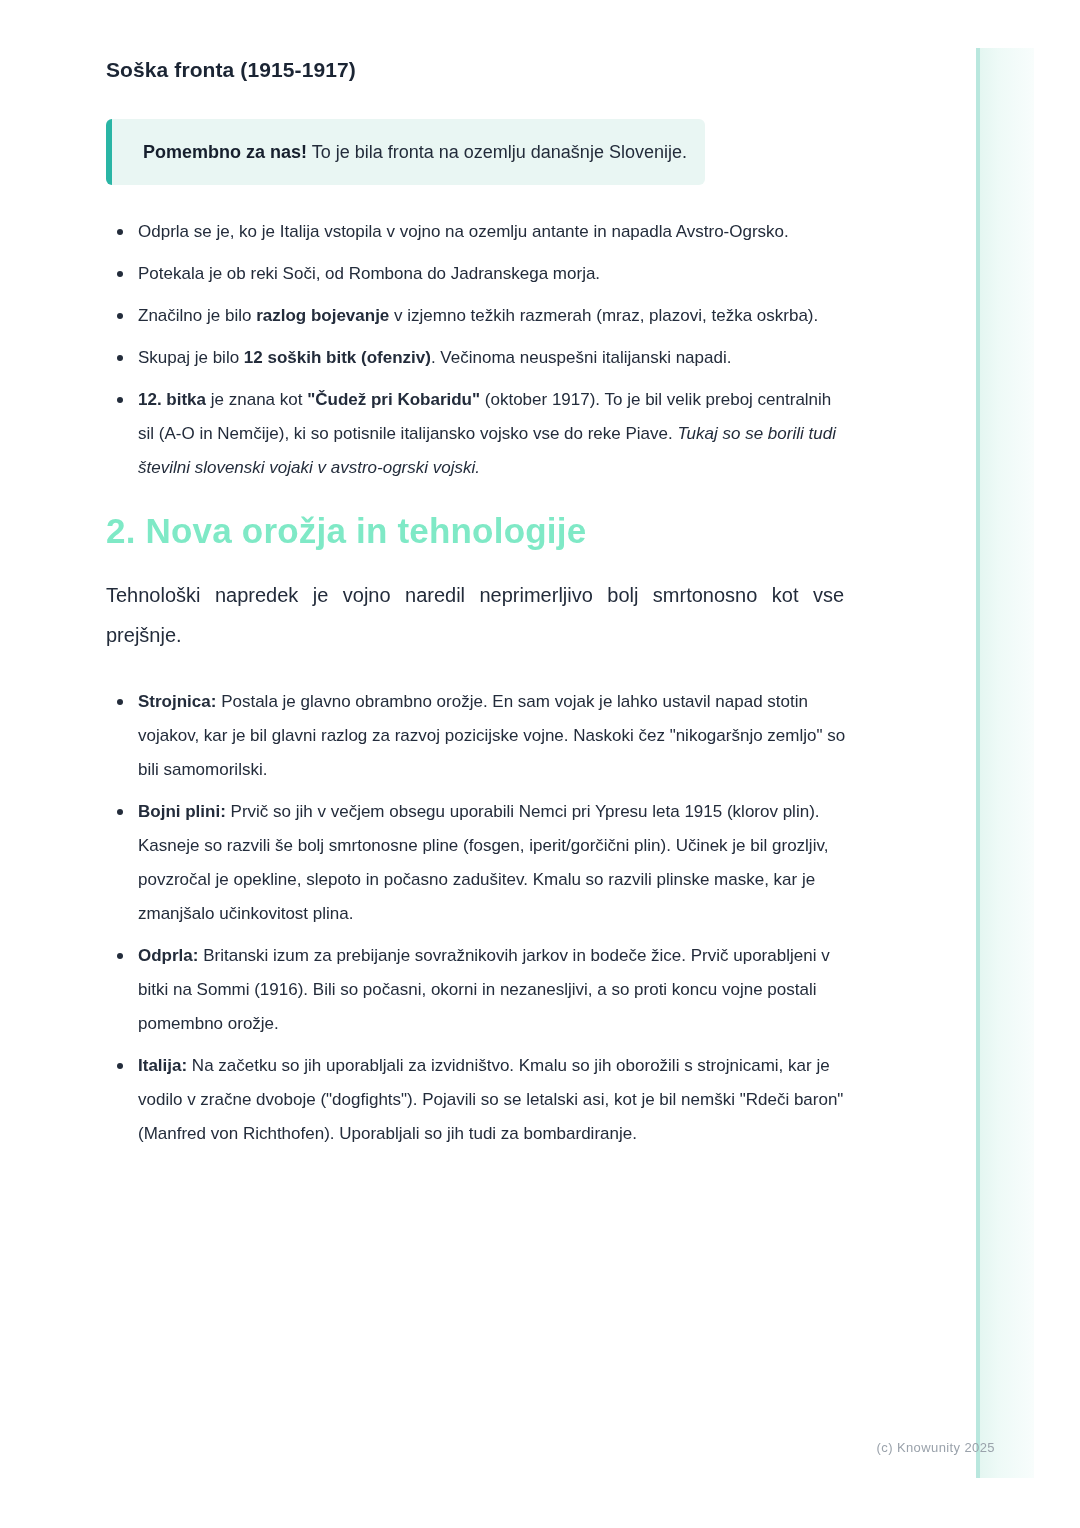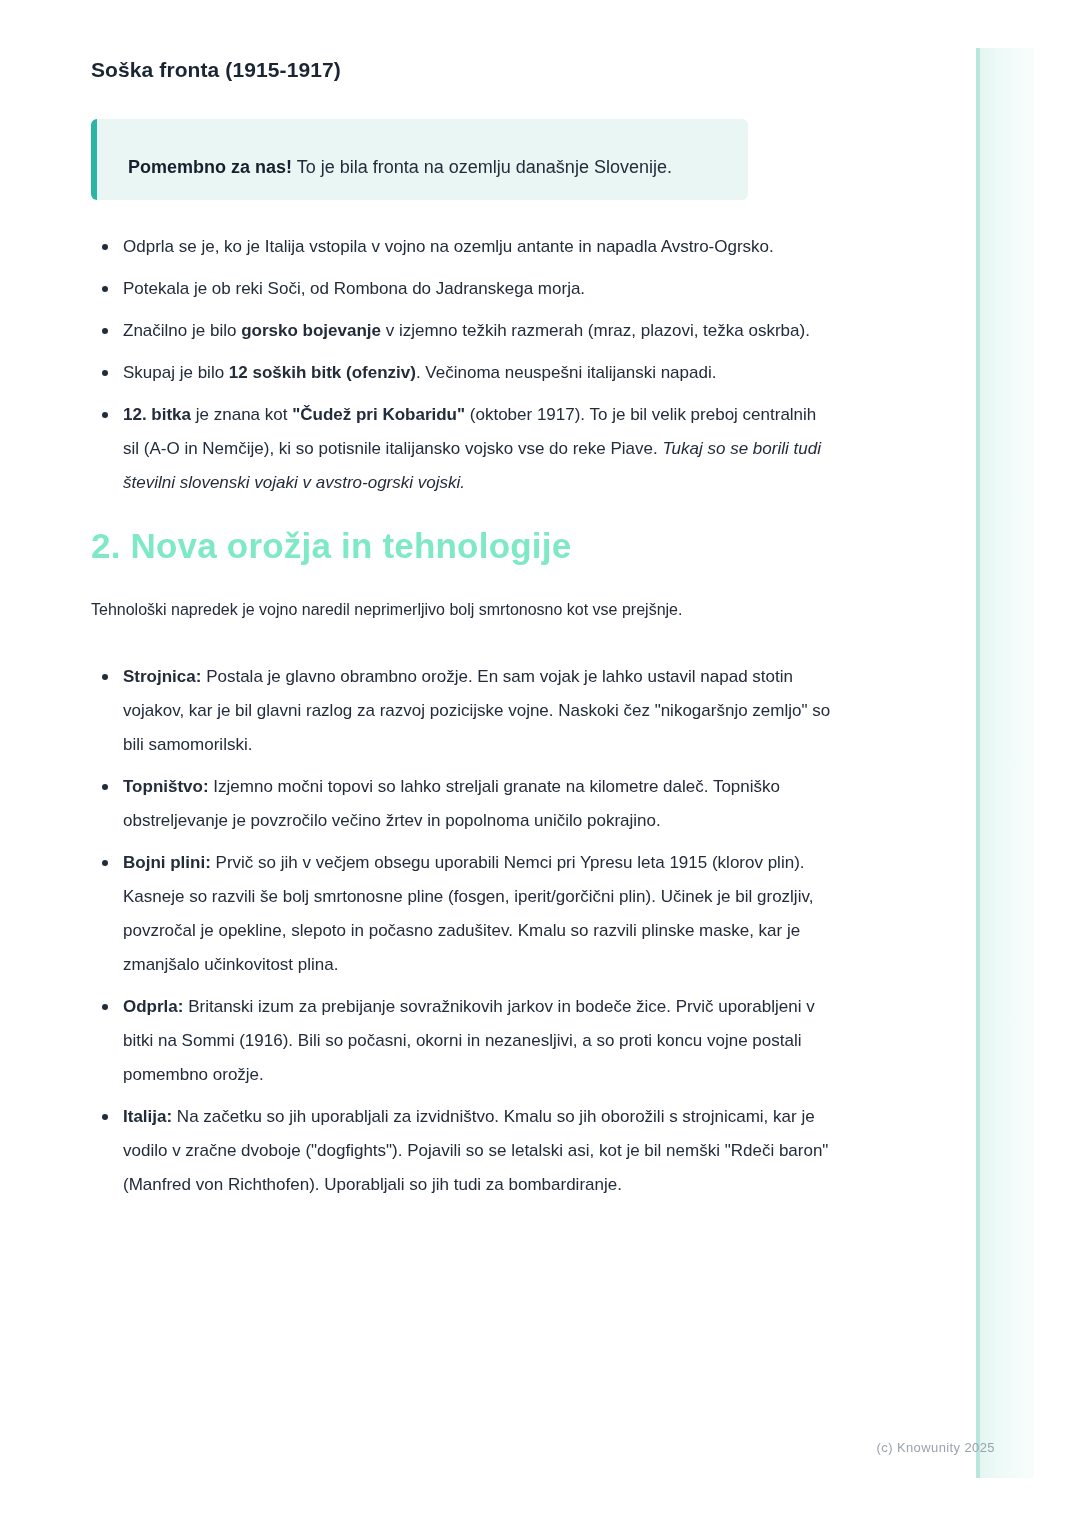--- a/index.html
+++ b/index.html
@@ -22,36 +22,36 @@
   }
   .edge-bar{
     position:absolute;
     left:976px;top:48px;
     width:58px;height:1430px;
     border-left:4px solid var(--edge-line);
     background:linear-gradient(90deg,#e4f6f1 0%,var(--edge-fill) 35%,#f8fdfc 100%);
   }
   .content{
     position:absolute;
-    left:91px;top:58px;
+    left:106px;top:58px;
     width:745px;
   }
   h1.page-title{
     font-size:21px;
     font-weight:700;
     color:#1b2534;
     letter-spacing:0.1px;
   }
   .callout{
     margin-top:37px;
-    width:657px;
+    width:599px;
     background:var(--callout-bg);
     border-left:6px solid var(--accent-teal);
     border-radius:6px;
-    padding:36px 10px 21px 31px;
+    padding:21px 10px 21px 31px;
     font-size:18px;
     line-height:24px;
   }
   .callout .lead{font-weight:700;color:#17202e;}
   ul.doc-list{
     list-style:none;
     margin-top:30px;
     width:745px;
   }
   ul.doc-list li{
@@ -74,21 +74,21 @@
   h2.section-heading{
     margin-top:26px;
     font-size:35px;
     font-weight:600;
     color:var(--heading-mint);
     letter-spacing:0.2px;
   }
   p.intro-para{
     margin-top:24px;
     width:738px;
-    font-size:16px;
+    font-size:20px;
     line-height:40px;
     text-align:justify;
   }
   ul.doc-list.weapons{}
   .watermark{
     position:absolute;
     top:1440px;right:85px;
     font-size:13px;
     color:var(--footer-gray);
     letter-spacing:0.4px;
@@ -103,32 +103,31 @@
 
   <h1 class="page-title">Soška fronta (1915-1917)</h1>
 
   <div class="callout">
     <span class="lead">Pomembno za nas!</span><span> To je bila fronta na ozemlju današnje Slovenije.</span>
   </div>
 
   <ul class="doc-list front-facts">
       <li><span>Odprla se je, ko je Italija vstopila v vojno na ozemlju antante in napadla Avstro-Ogrsko.</span></li>
       <li><span>Potekala je ob reki Soči, od Rombona do Jadranskega morja.</span></li>
-      <li><span>Značilno je bilo </span><span class="b">gorsko bojevanje</span><span> v izjemno težkih razmerah (mraz, plazovi, težka oskrba).</span></li>
+      <li><span>Značilno je bilo </span><span class="b">razlog bojevanje</span><span> v izjemno težkih razmerah (mraz, plazovi, težka oskrba).</span></li>
       <li><span>Skupaj je bilo </span><span class="b">12 soških bitk (ofenziv)</span><span>. Večinoma neuspešni italijanski napadi.</span></li>
       <li><span class="b">12. bitka</span><span> je znana kot </span><span class="b">"Čudež pri Kobaridu"</span><span> (oktober 1917). To je bil velik preboj centralnih sil (A-O in Nemčije), ki so potisnile italijansko vojsko vse do reke Piave. </span><span class="i">Tukaj so se borili tudi številni slovenski vojaki v avstro-ogrski vojski.</span></li>
     </ul>
 
   <h2 class="section-heading">2. Nova orožja in tehnologije</h2>
 
   <p class="intro-para">Tehnološki napredek je vojno naredil neprimerljivo bolj smrtonosno kot vse prejšnje.</p>
 
   <ul class="doc-list weapons">
       <li><span class="b">Strojnica:</span><span> Postala je glavno obrambno orožje. En sam vojak je lahko ustavil napad stotin vojakov, kar je bil glavni razlog za razvoj pozicijske vojne. Naskoki čez "nikogaršnjo zemljo" so bili samomorilski.</span></li>
-      <li><span class="b">Topništvo:</span><span> Izjemno močni topovi so lahko streljali granate na kilometre daleč. Topniško obstreljevanje je povzročilo večino žrtev in popolnoma uničilo pokrajino.</span></li>
       <li><span class="b">Bojni plini:</span><span> Prvič so jih v večjem obsegu uporabili Nemci pri Ypresu leta 1915 (klorov plin). Kasneje so razvili še bolj smrtonosne pline (fosgen, iperit/gorčični plin). Učinek je bil grozljiv, povzročal je opekline, slepoto in počasno zadušitev. Kmalu so razvili plinske maske, kar je zmanjšalo učinkovitost plina.</span></li>
       <li><span class="b">Odprla:</span><span> Britanski izum za prebijanje sovražnikovih jarkov in bodeče žice. Prvič uporabljeni v bitki na Sommi (1916). Bili so počasni, okorni in nezanesljivi, a so proti koncu vojne postali pomembno orožje.</span></li>
       <li><span class="b">Italija:</span><span> Na začetku so jih uporabljali za izvidništvo. Kmalu so jih oborožili s strojnicami, kar je vodilo v zračne dvoboje ("dogfights"). Pojavili so se letalski asi, kot je bil nemški "Rdeči baron" (Manfred von Richthofen). Uporabljali so jih tudi za bombardiranje.</span></li>
     </ul>
 
 </div>
 
 <div class="watermark">(c) Knowunity 2025</div>
 
 </body></html>

